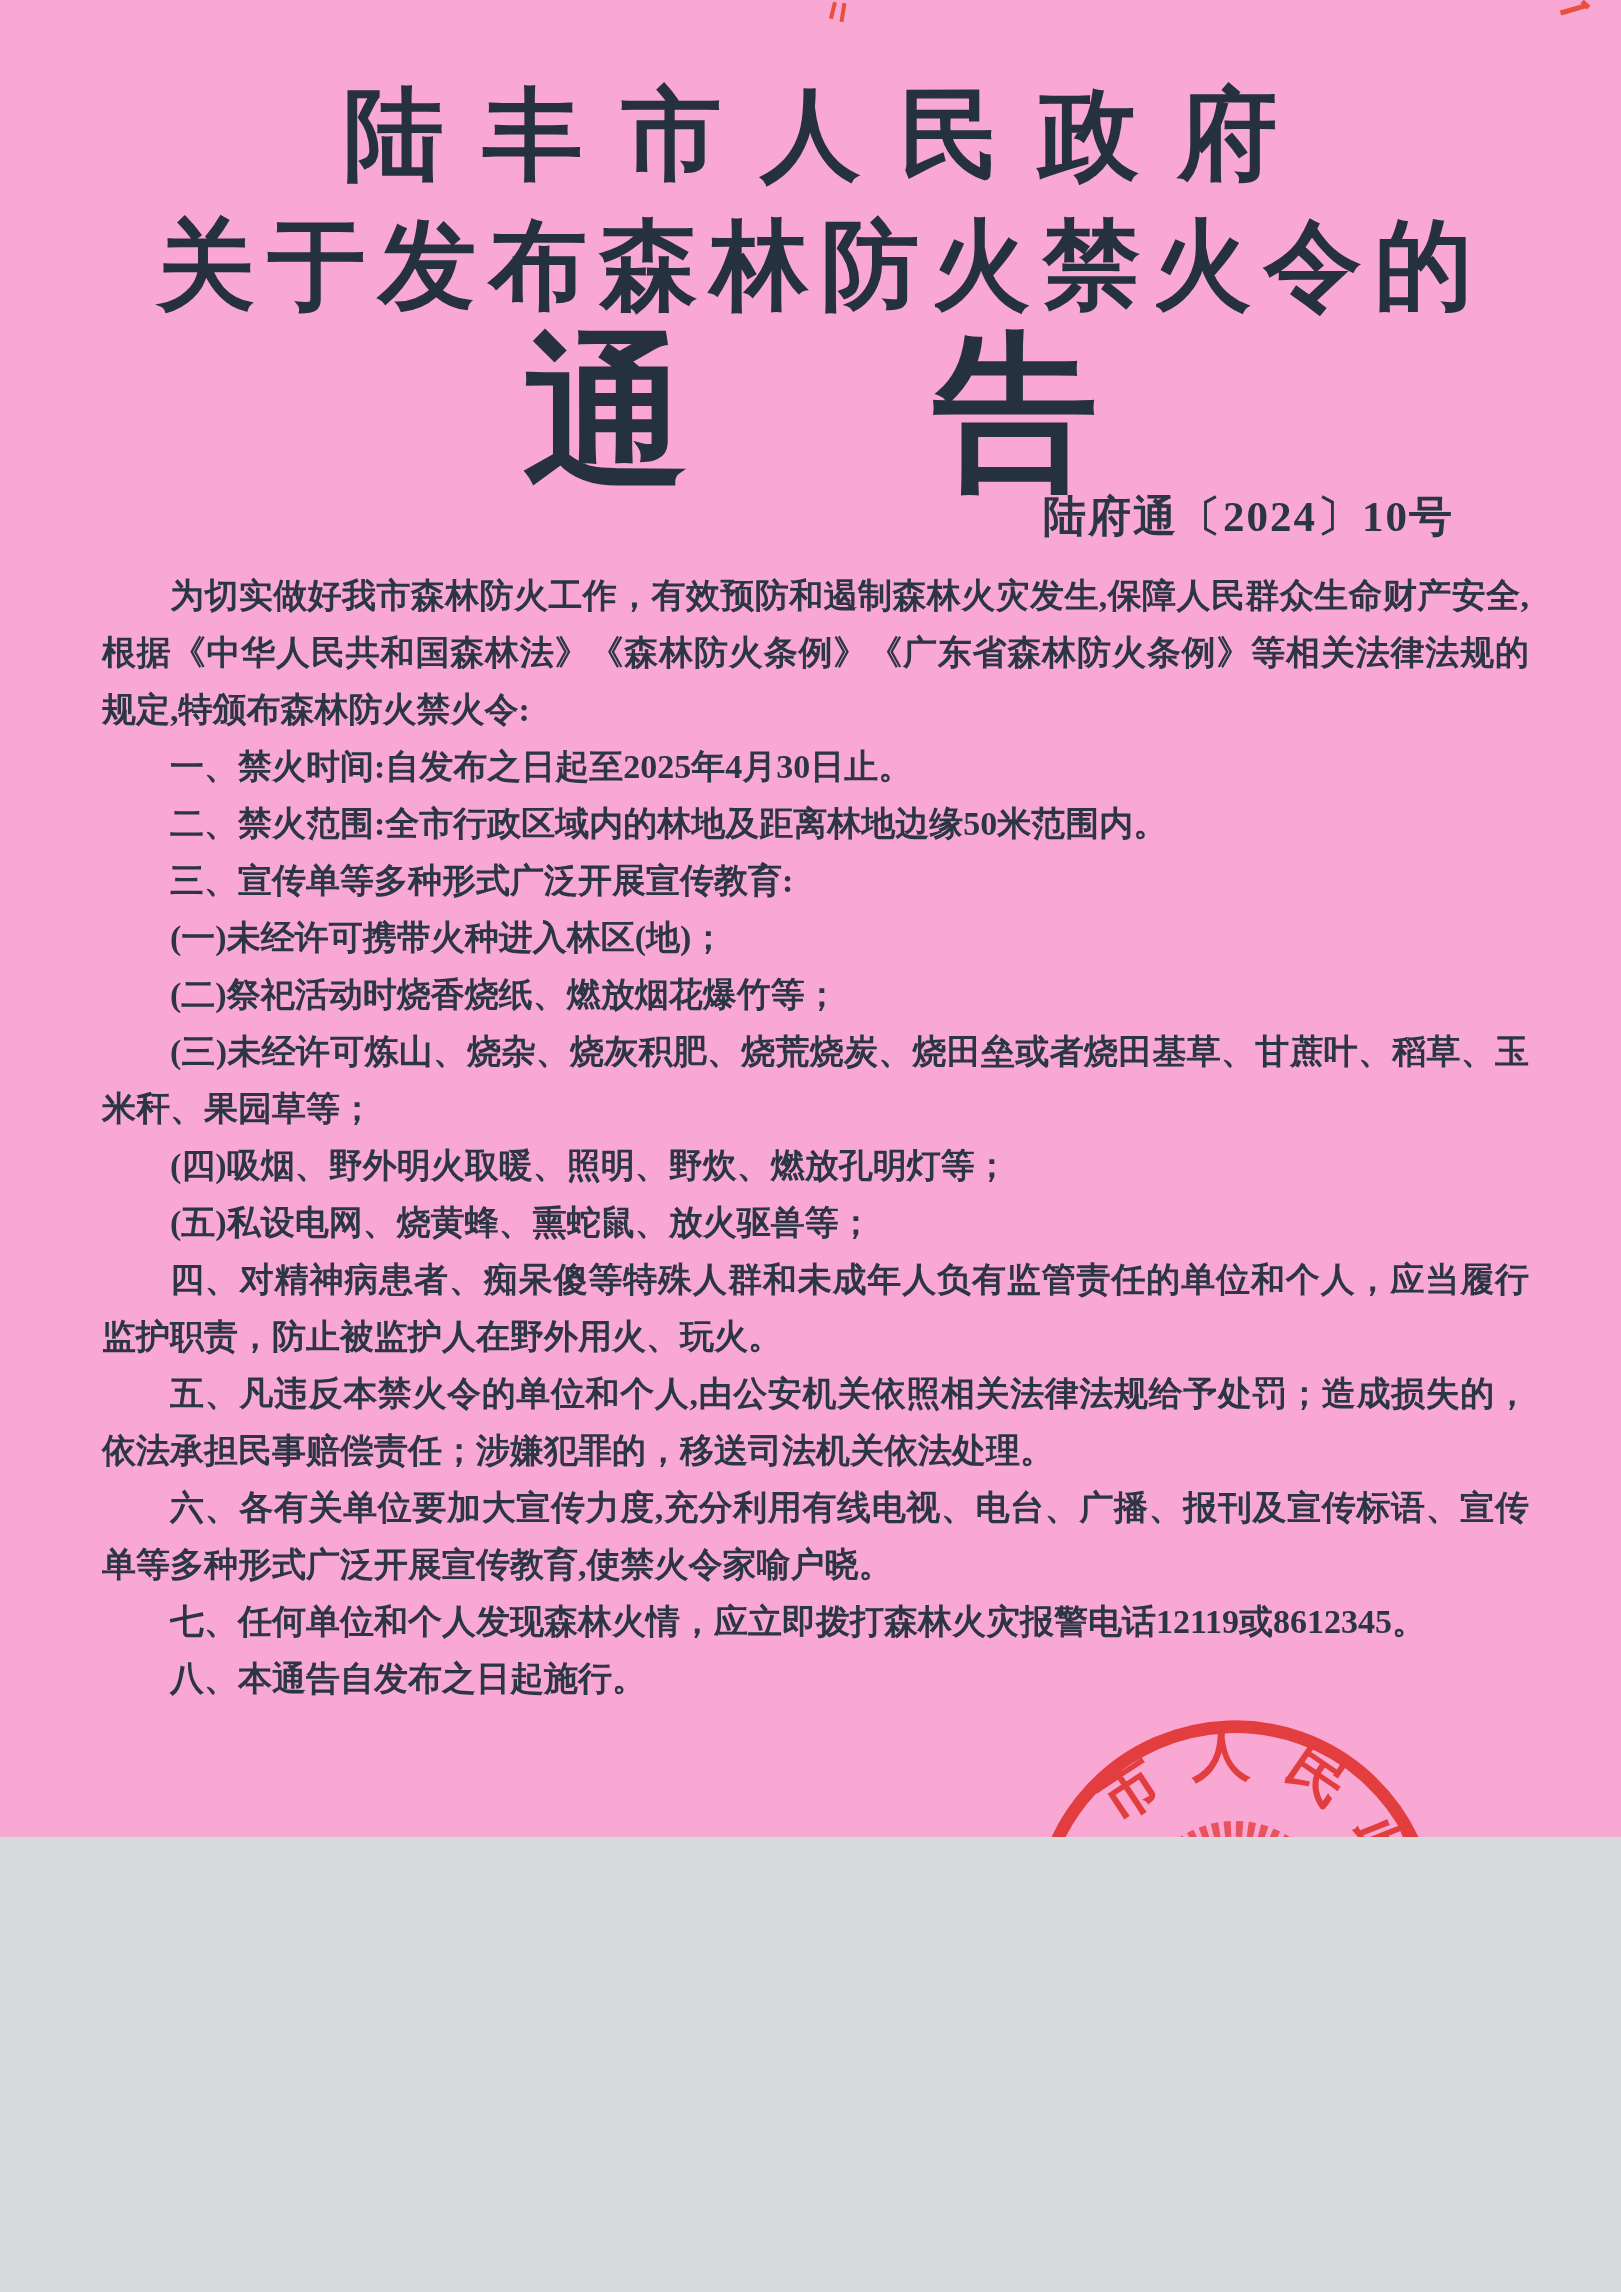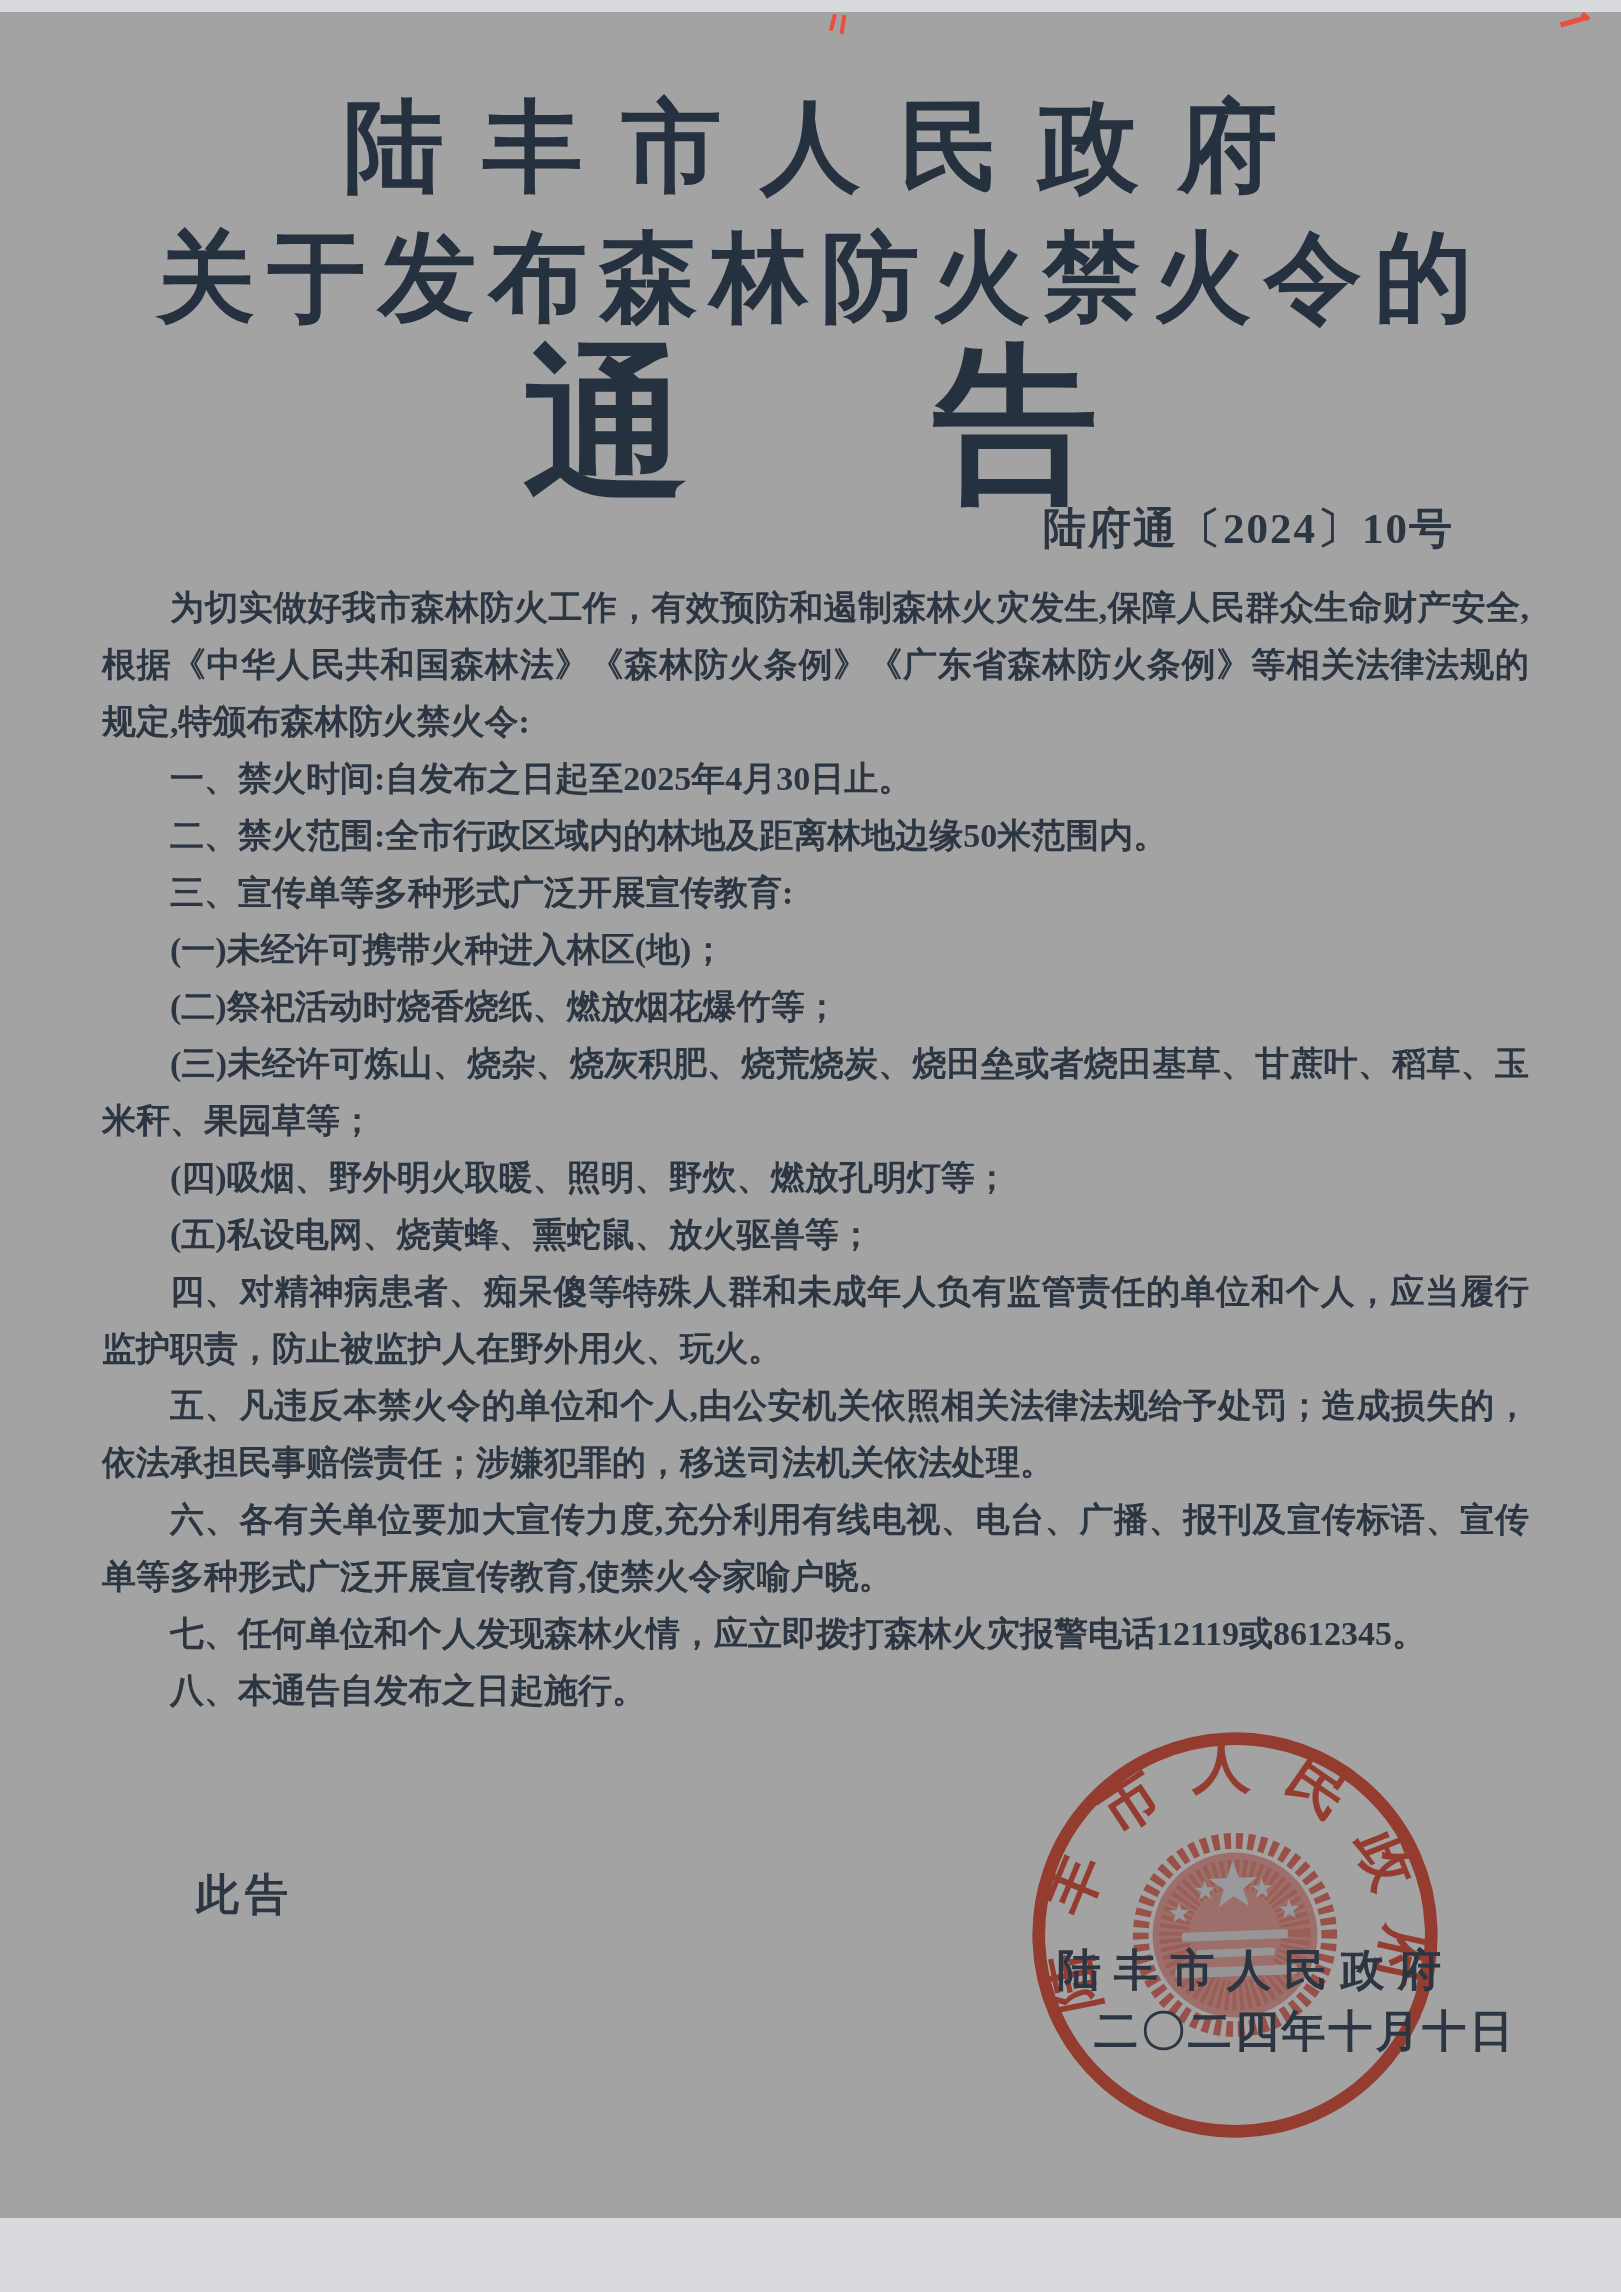--- a/index.html
+++ b/index.html
@@ -1,20 +1,20 @@
 <!DOCTYPE html>
 <html><head>
 <meta charset="utf-8">
 <style>
   html,body { margin:0; padding:0; background:#d8dadd; }
   .page {
     position:relative;
-    width:1621px; height:2206px;
-    margin:12px auto;
-    background:#a3a3a3;
+    width:1621px; height:1837px;
+    margin:0 auto;
+    background:#f9a8d4;
     color:#2b3642;
     font-family:"Liberation Serif","DejaVu Serif",serif;
     font-weight:bold;
     overflow:hidden;
   }
 
   
   .titles { position:absolute; top:86px; left:0; right:0; text-align:center; color:#263140; }
   .t1 { font-size:100px; line-height:1; letter-spacing:39px; padding-left:39px; white-space:nowrap; }
   .t2 { font-size:98px; line-height:1; letter-spacing:12.7px; padding-left:21px; margin-top:31px; white-space:nowrap; }

